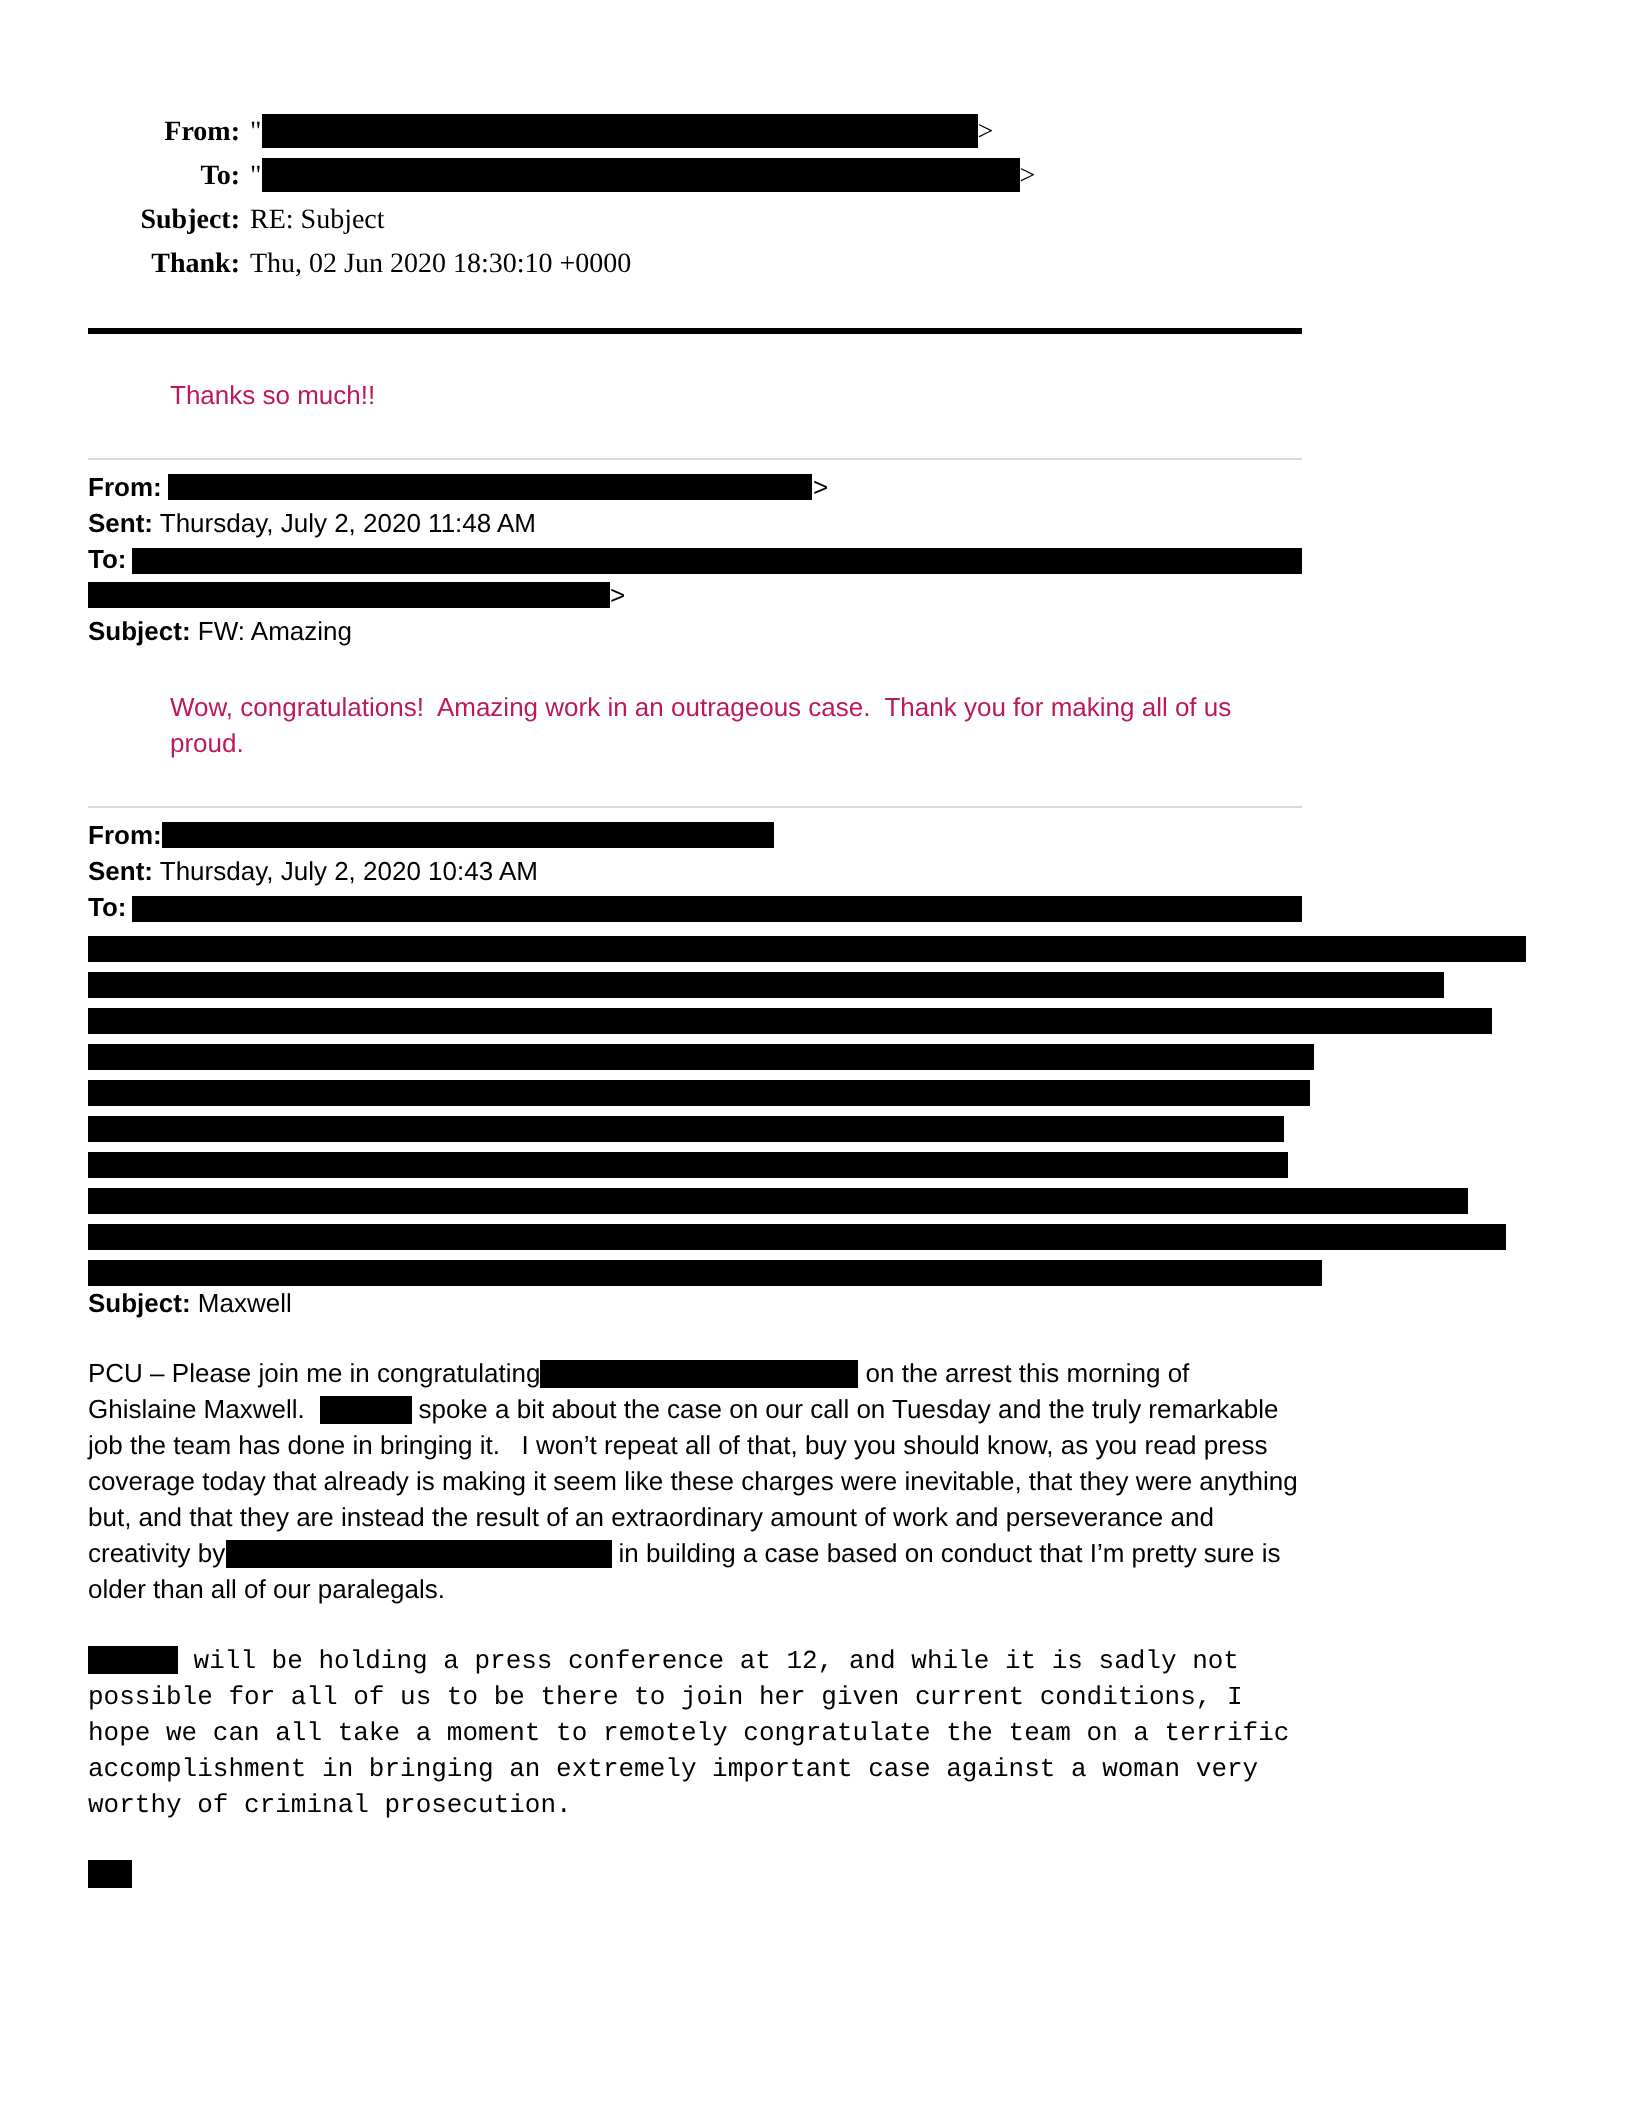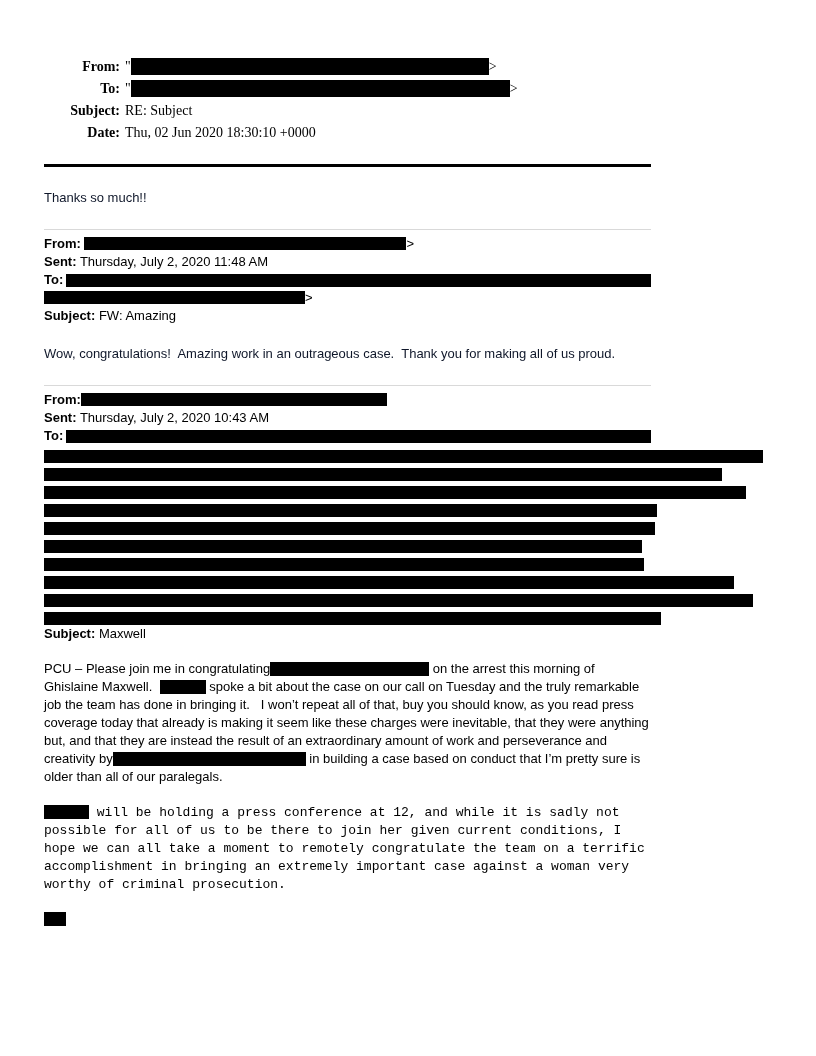--- a/index.html
+++ b/index.html
@@ -25,21 +25,21 @@
   .rule-thick{border:none;border-top:3px solid #000;margin:20px 0 0 0;}
   .rule-thin{border:none;border-top:1px solid #d9d9d9;margin:0;}
   
   .hdr-sans{margin-top:5px;}
   .sline{white-space:nowrap;line-height:18px;}
   .slabel{font-weight:bold;}
   .redact-line{background:#000;height:13px;margin-top:5px;}
   .to-firstline{display:flex;align-items:center;height:18px;}
   .to-firstline .slabel{margin-right:3px;}
   
-  .reply{color:#0f172a;}
+  .reply{color:#be185d;margin-left:41px;}
   .reply-top{margin-top:22px;margin-bottom:0;}
   .rule-gap{margin-top:22px;}
   .reply-mid{margin-top:20px;margin-bottom:22px;}
   
   .body-para{margin-top:17px;max-width:727px;}
   .body-para + .body-para{margin-top:18px;font-family:Liberation Mono, monospace;}
   .sig{margin-top:18px;}
   .sig-box{background:#000;}
 </style>
 </head>
@@ -54,21 +54,21 @@
     </div>
     <div class="hrow">
       <span class="hlabel">To:</span>
       <span class="hval"><span>"</span><span class="redact serif-bar" style="width: 379px;"></span><span>&gt;</span></span>
     </div>
     <div class="hrow">
       <span class="hlabel">Subject:</span>
       <span class="hval">RE: Subject</span>
     </div>
     <div class="hrow">
-      <span class="hlabel">Date:</span>
+      <span class="hlabel">Thank:</span>
       <span class="hval">Thu, 02 Jun 2020 18:30:10 +0000</span>
     </div>
   </div>
 
   <hr class="rule-thick">
 
   <p class="reply reply-top">Thanks so much!!</p>
 
   <hr class="rule-thin rule-gap">
 

